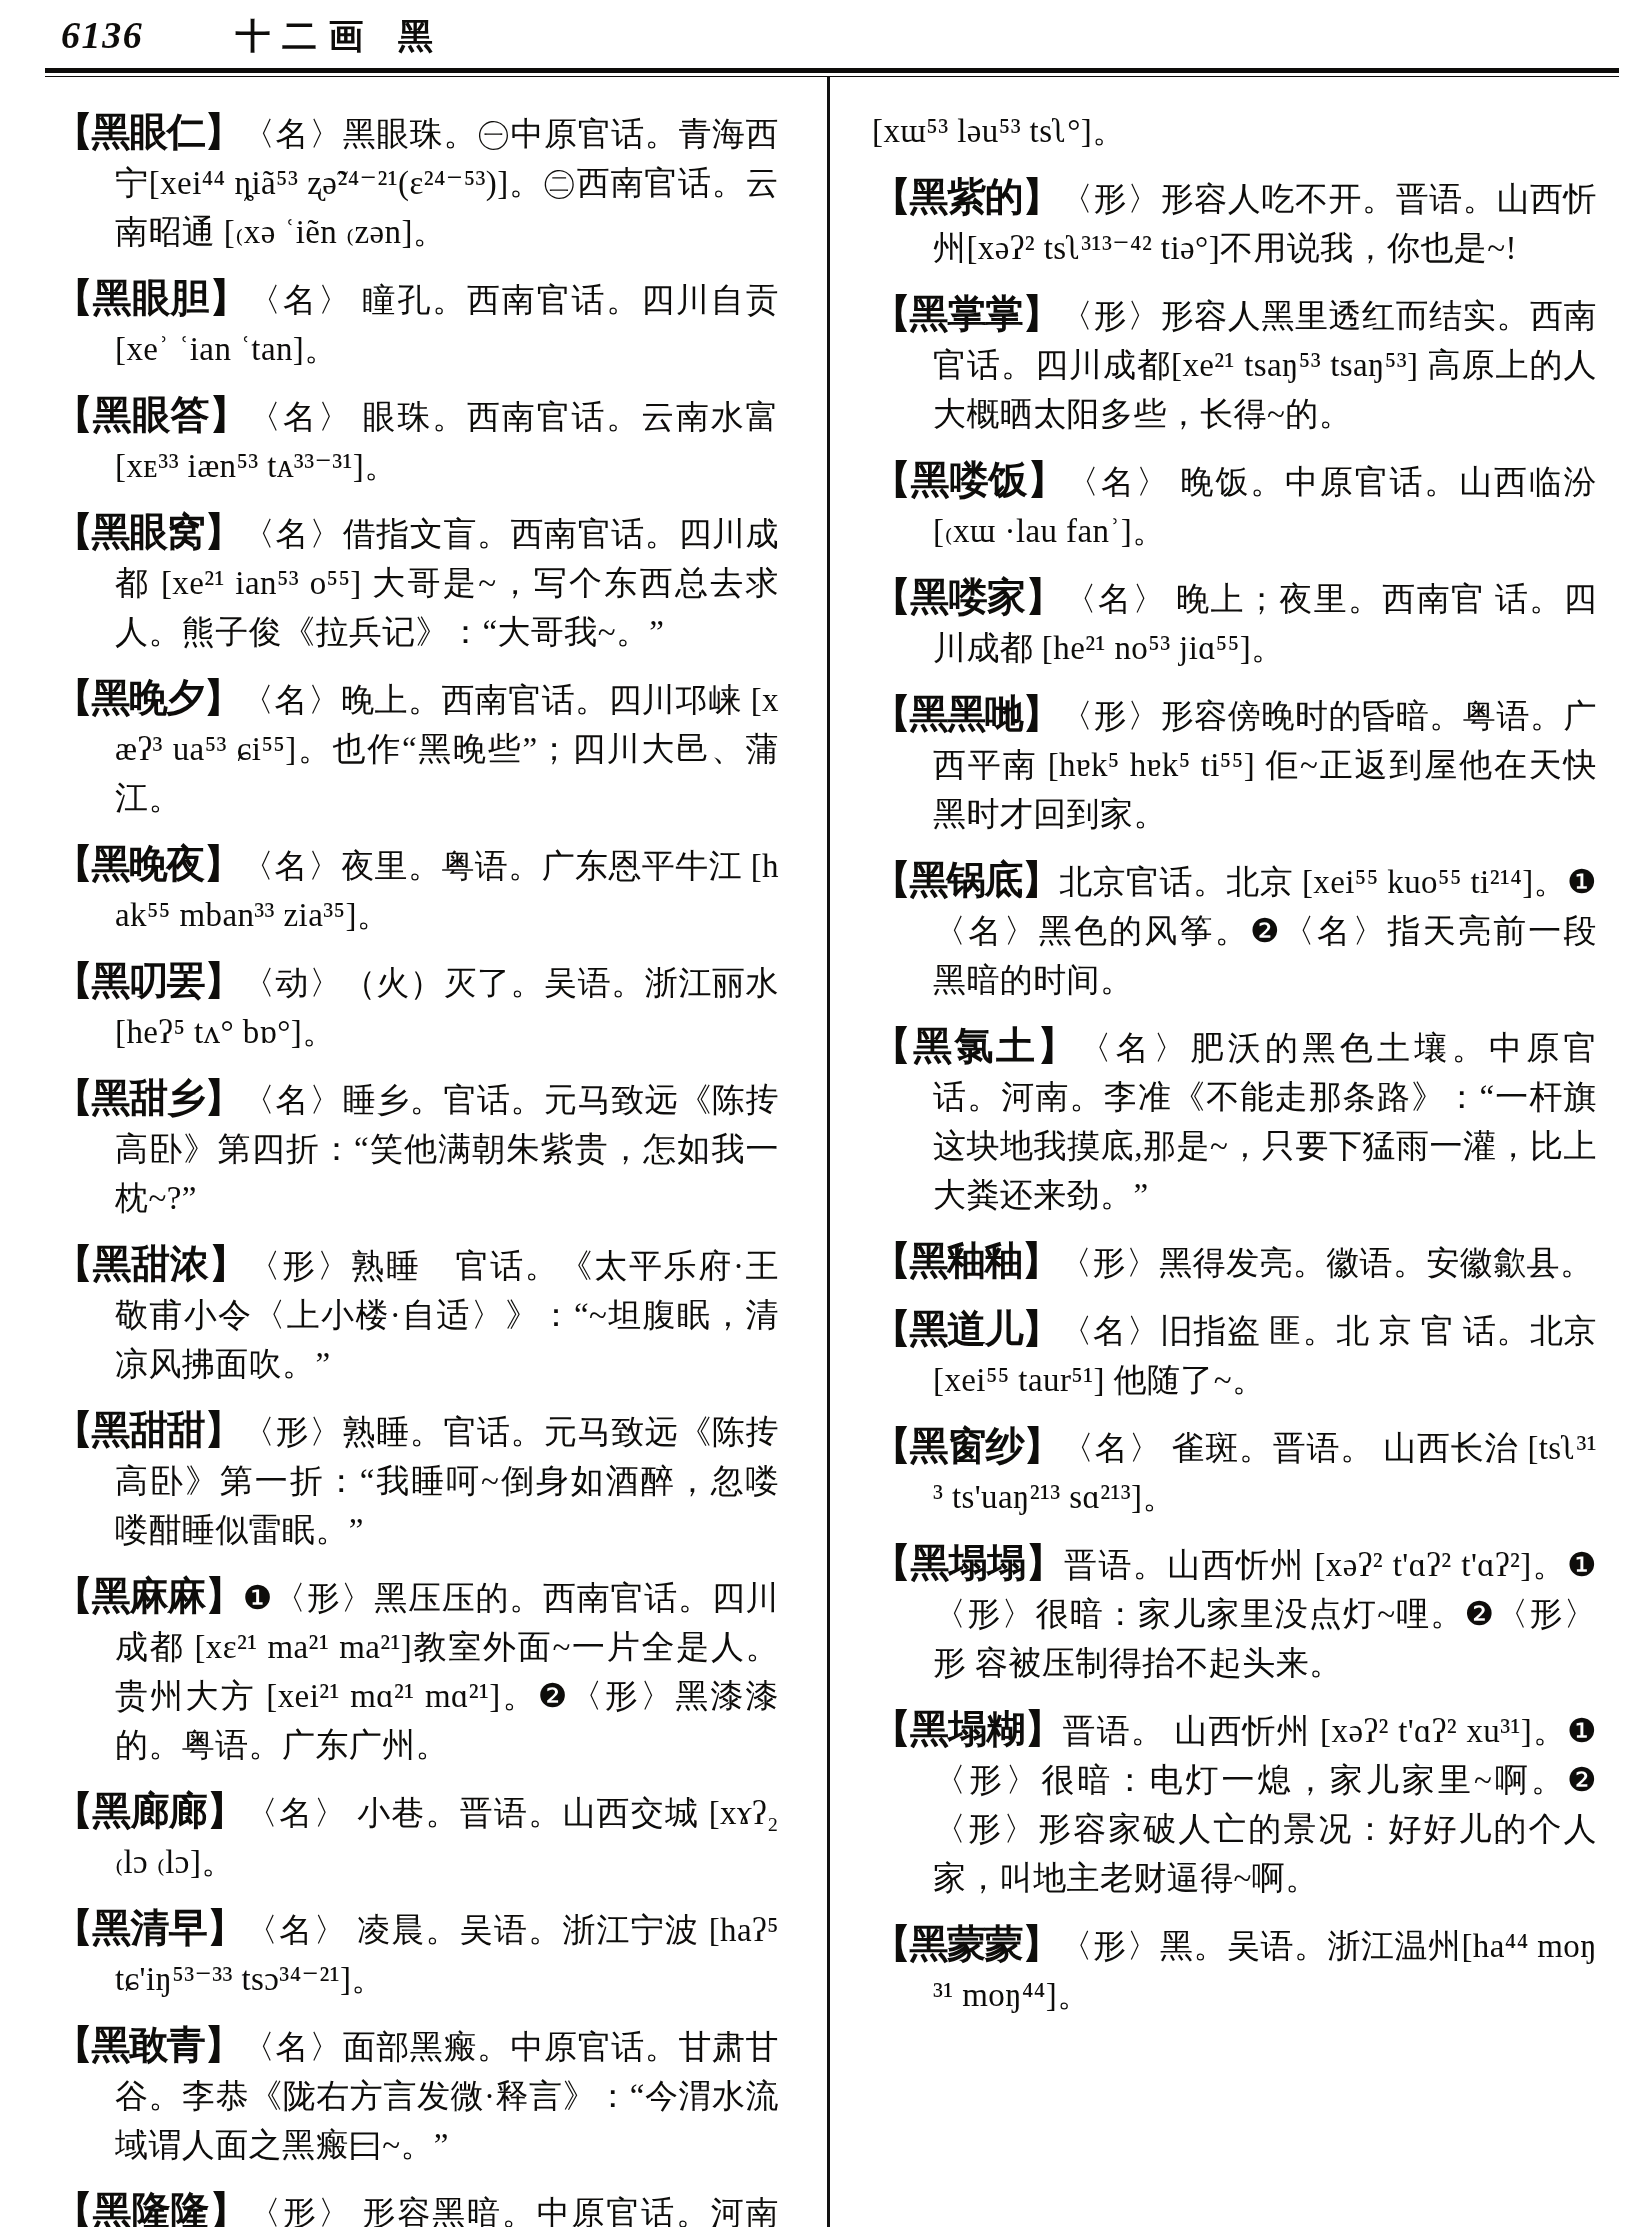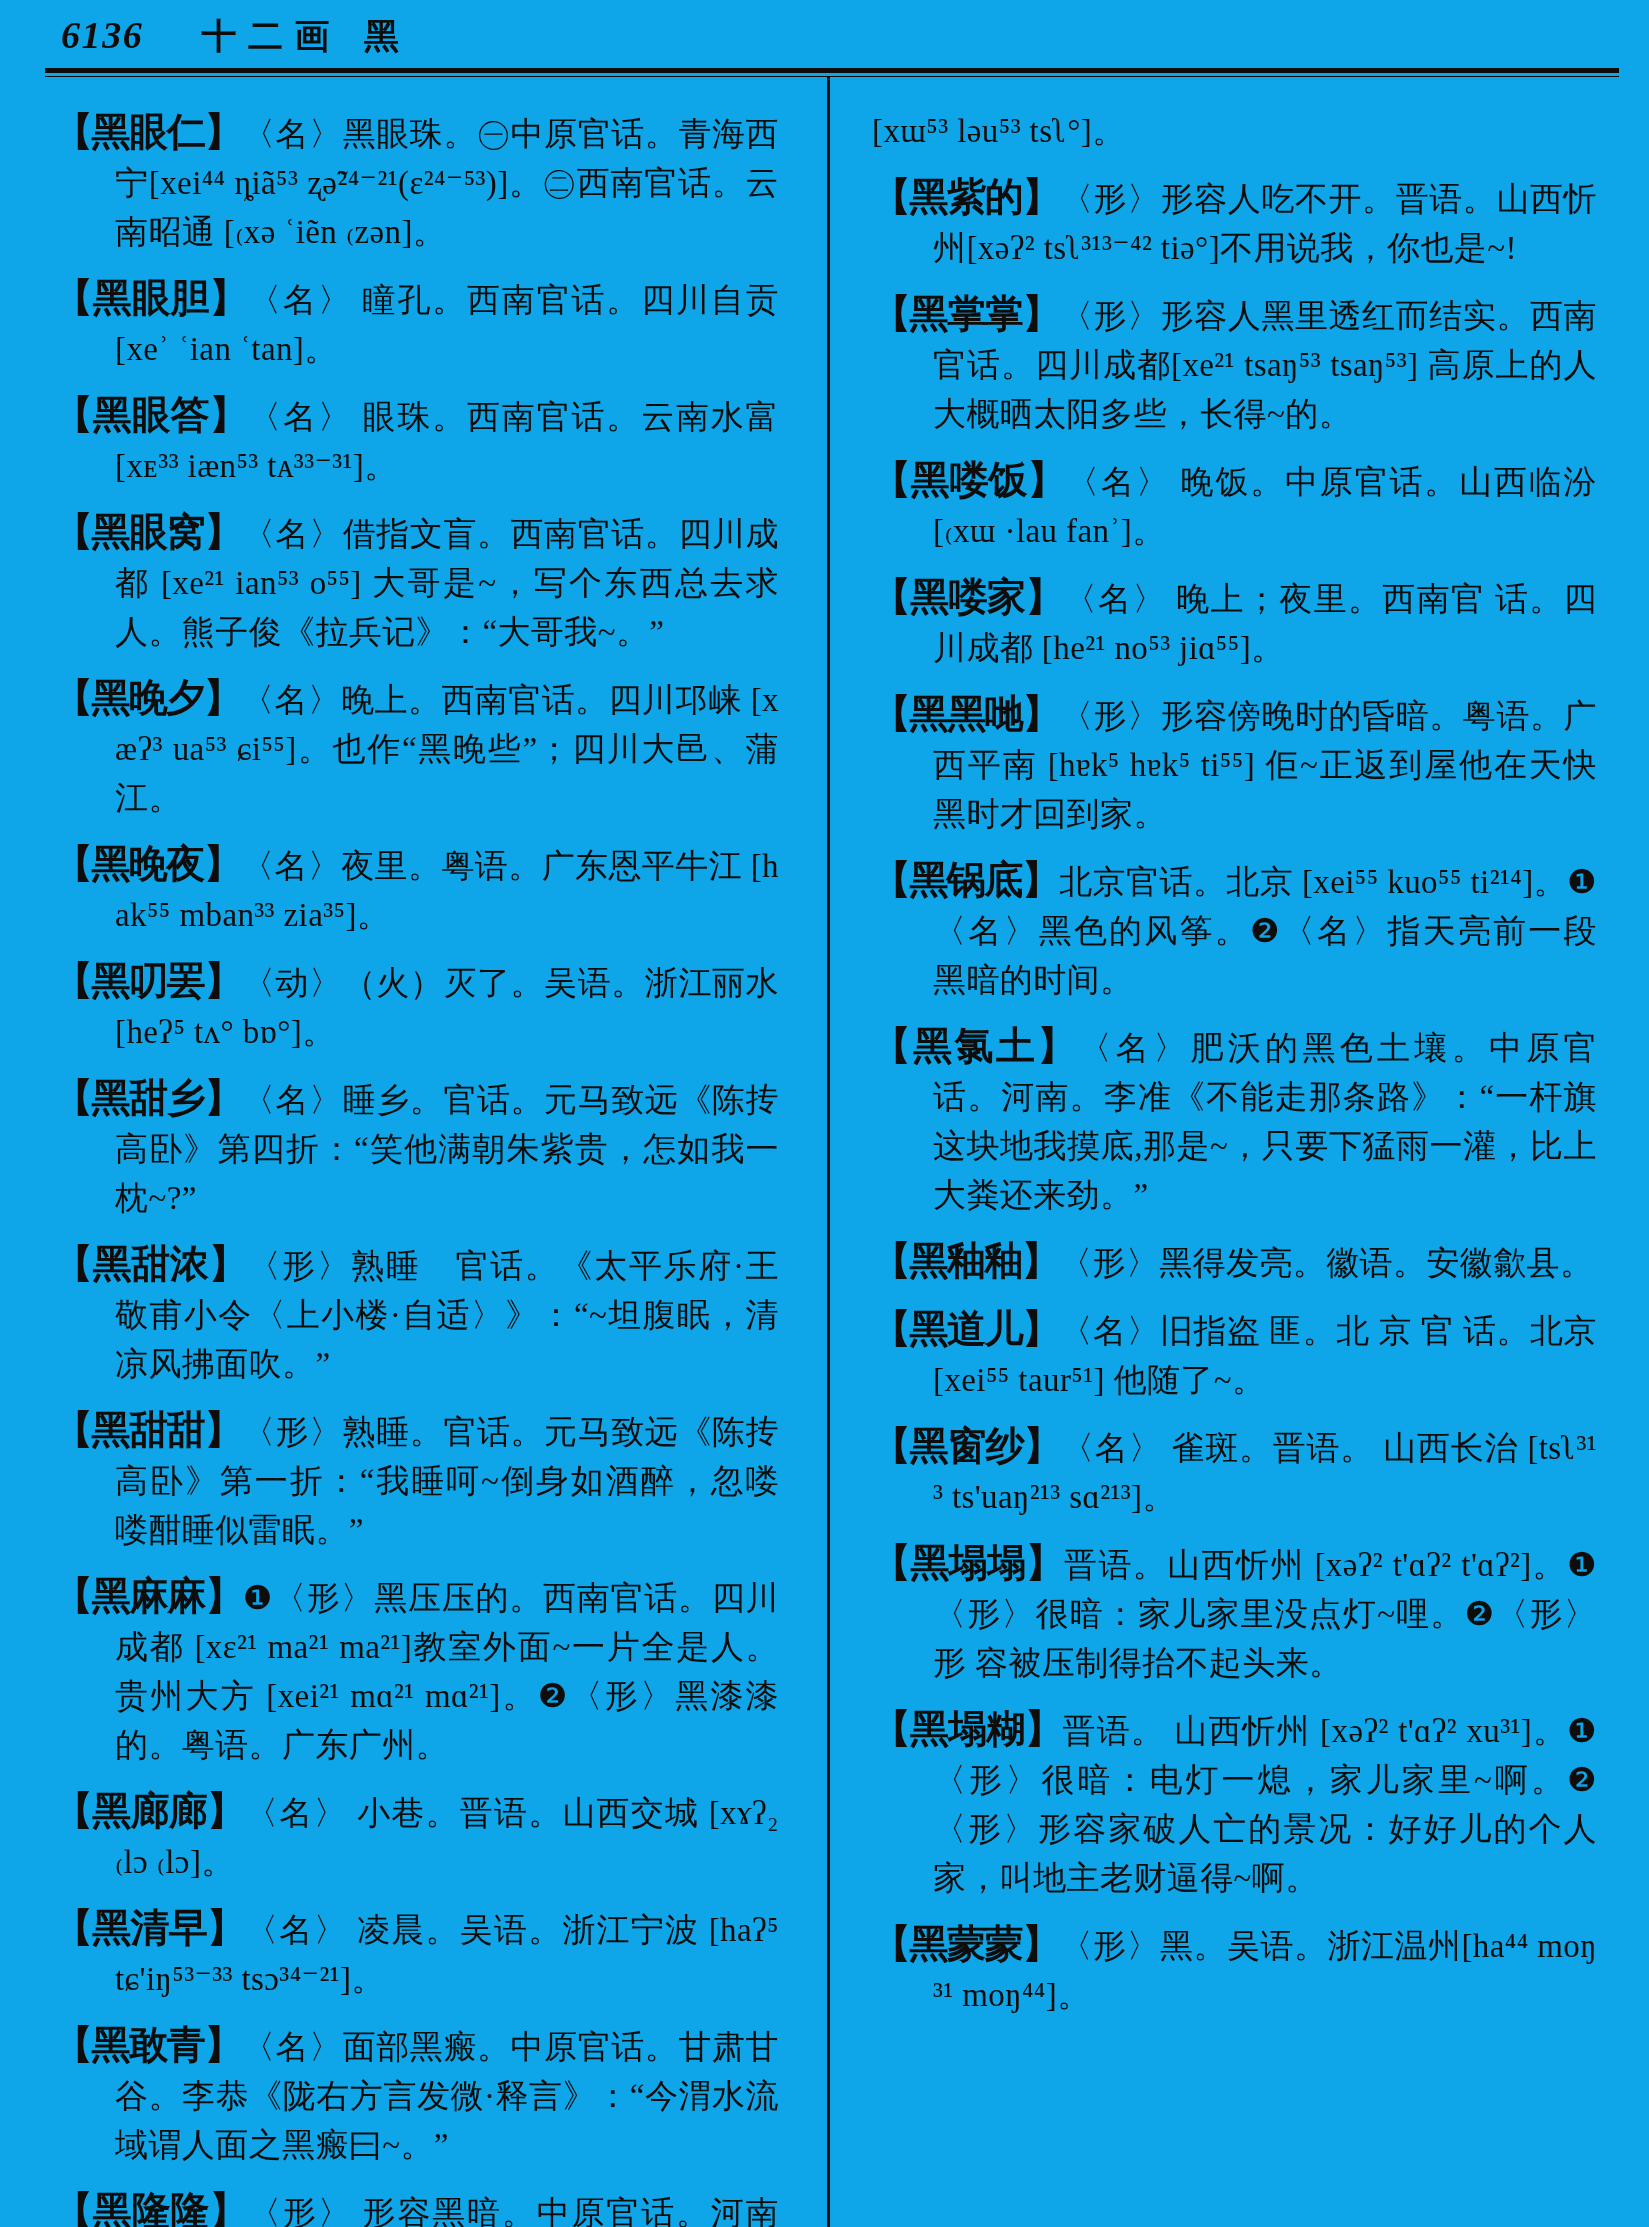--- a/index.html
+++ b/index.html
@@ -1,39 +1,39 @@
 <!DOCTYPE html>
 <html style="font-size:13.2px"><head>
 <meta charset="utf-8">
 <style>
   html,body{margin:0;padding:0;}
   body{background:#e8e6e1;}
   .page{
     position:relative;
     width:1650px;height:2227px;
     margin:0 auto;
-    background:#0ea5e9;
+    background:#ffffff;
     color:#0e0d0b;
     font-family:"Liberation Serif","DejaVu Serif",serif;
     overflow:hidden;
     box-sizing:border-box;
   }
   .running-head{
     display:flex;align-items:baseline;
     padding:13.2px 0 0 61px;
     font-weight:bold;
   }
   .page-number{
     font-size:38px;
     font-style:italic;
     letter-spacing:1.6px;
   }
   .section-title{
     font-size:35px;
-    margin-left:58px;
+    margin-left:92px;
     letter-spacing:11.5px;
     font-family:Liberation Serif, serif;
   }
   .radical-char{
     font-size:35px;
     margin-left:23px;
   }
   .head-rule{
     margin:8.2px 31px 0 45px;
     height:5px;background:#0e0d0b;

